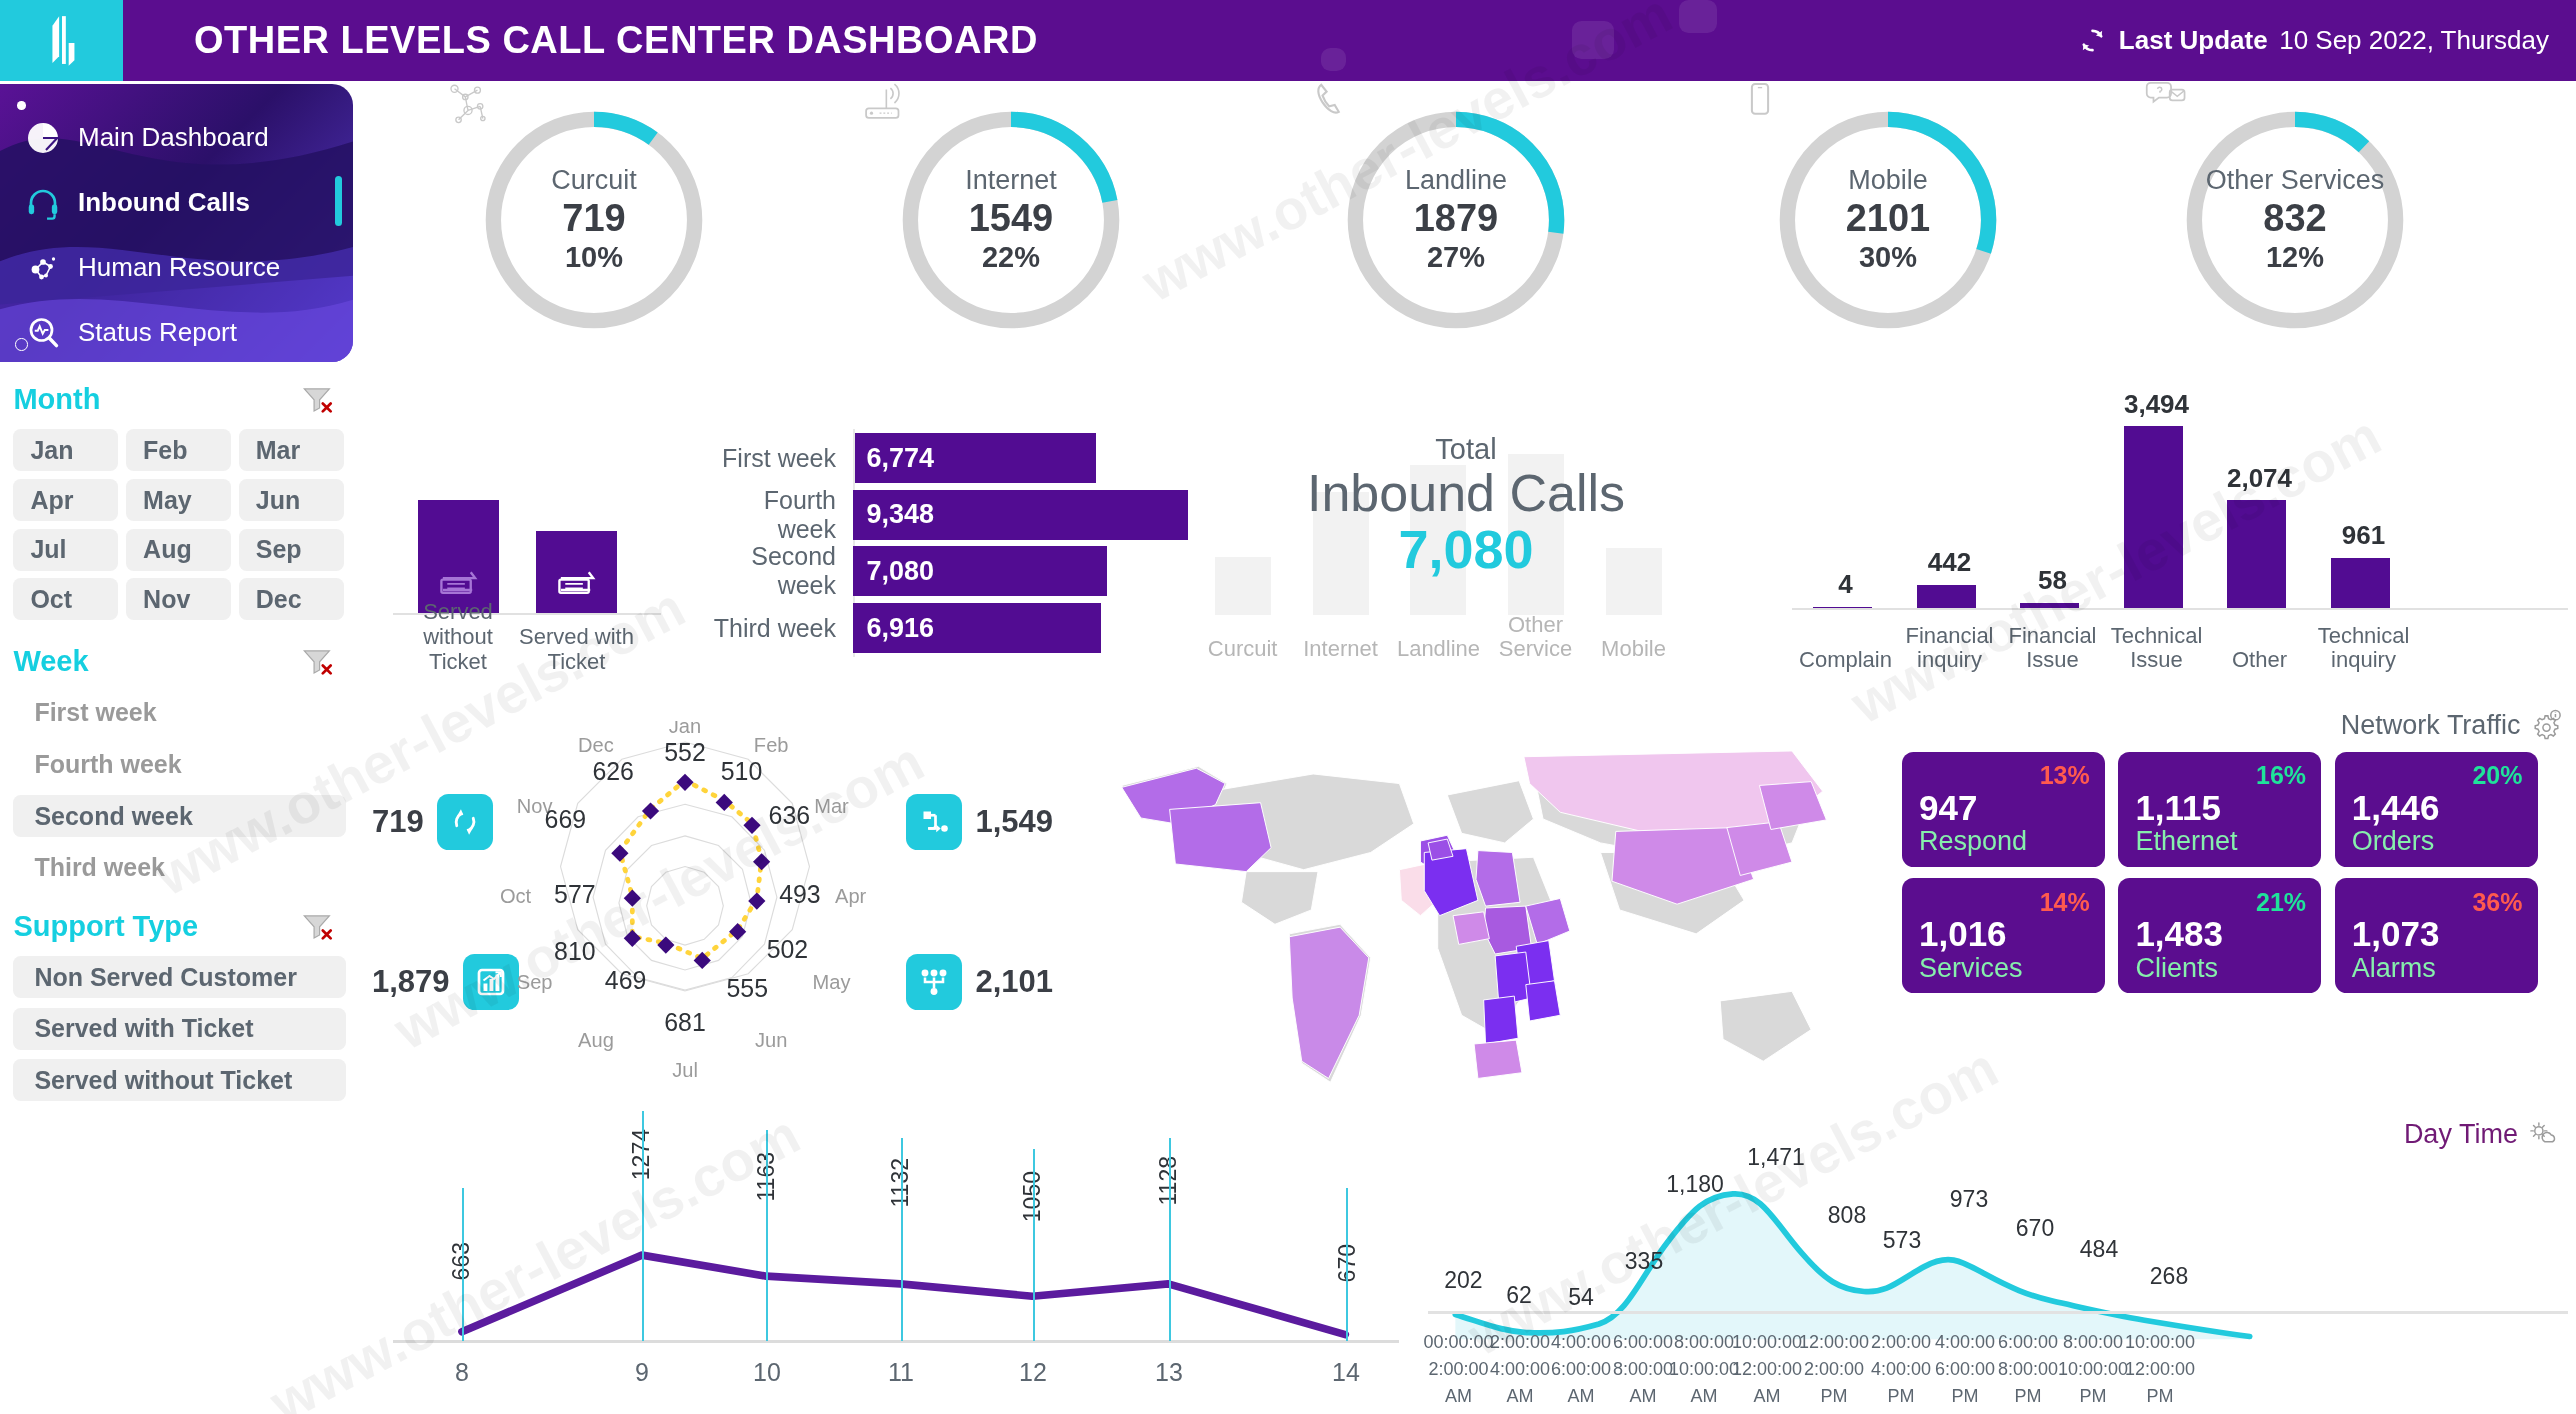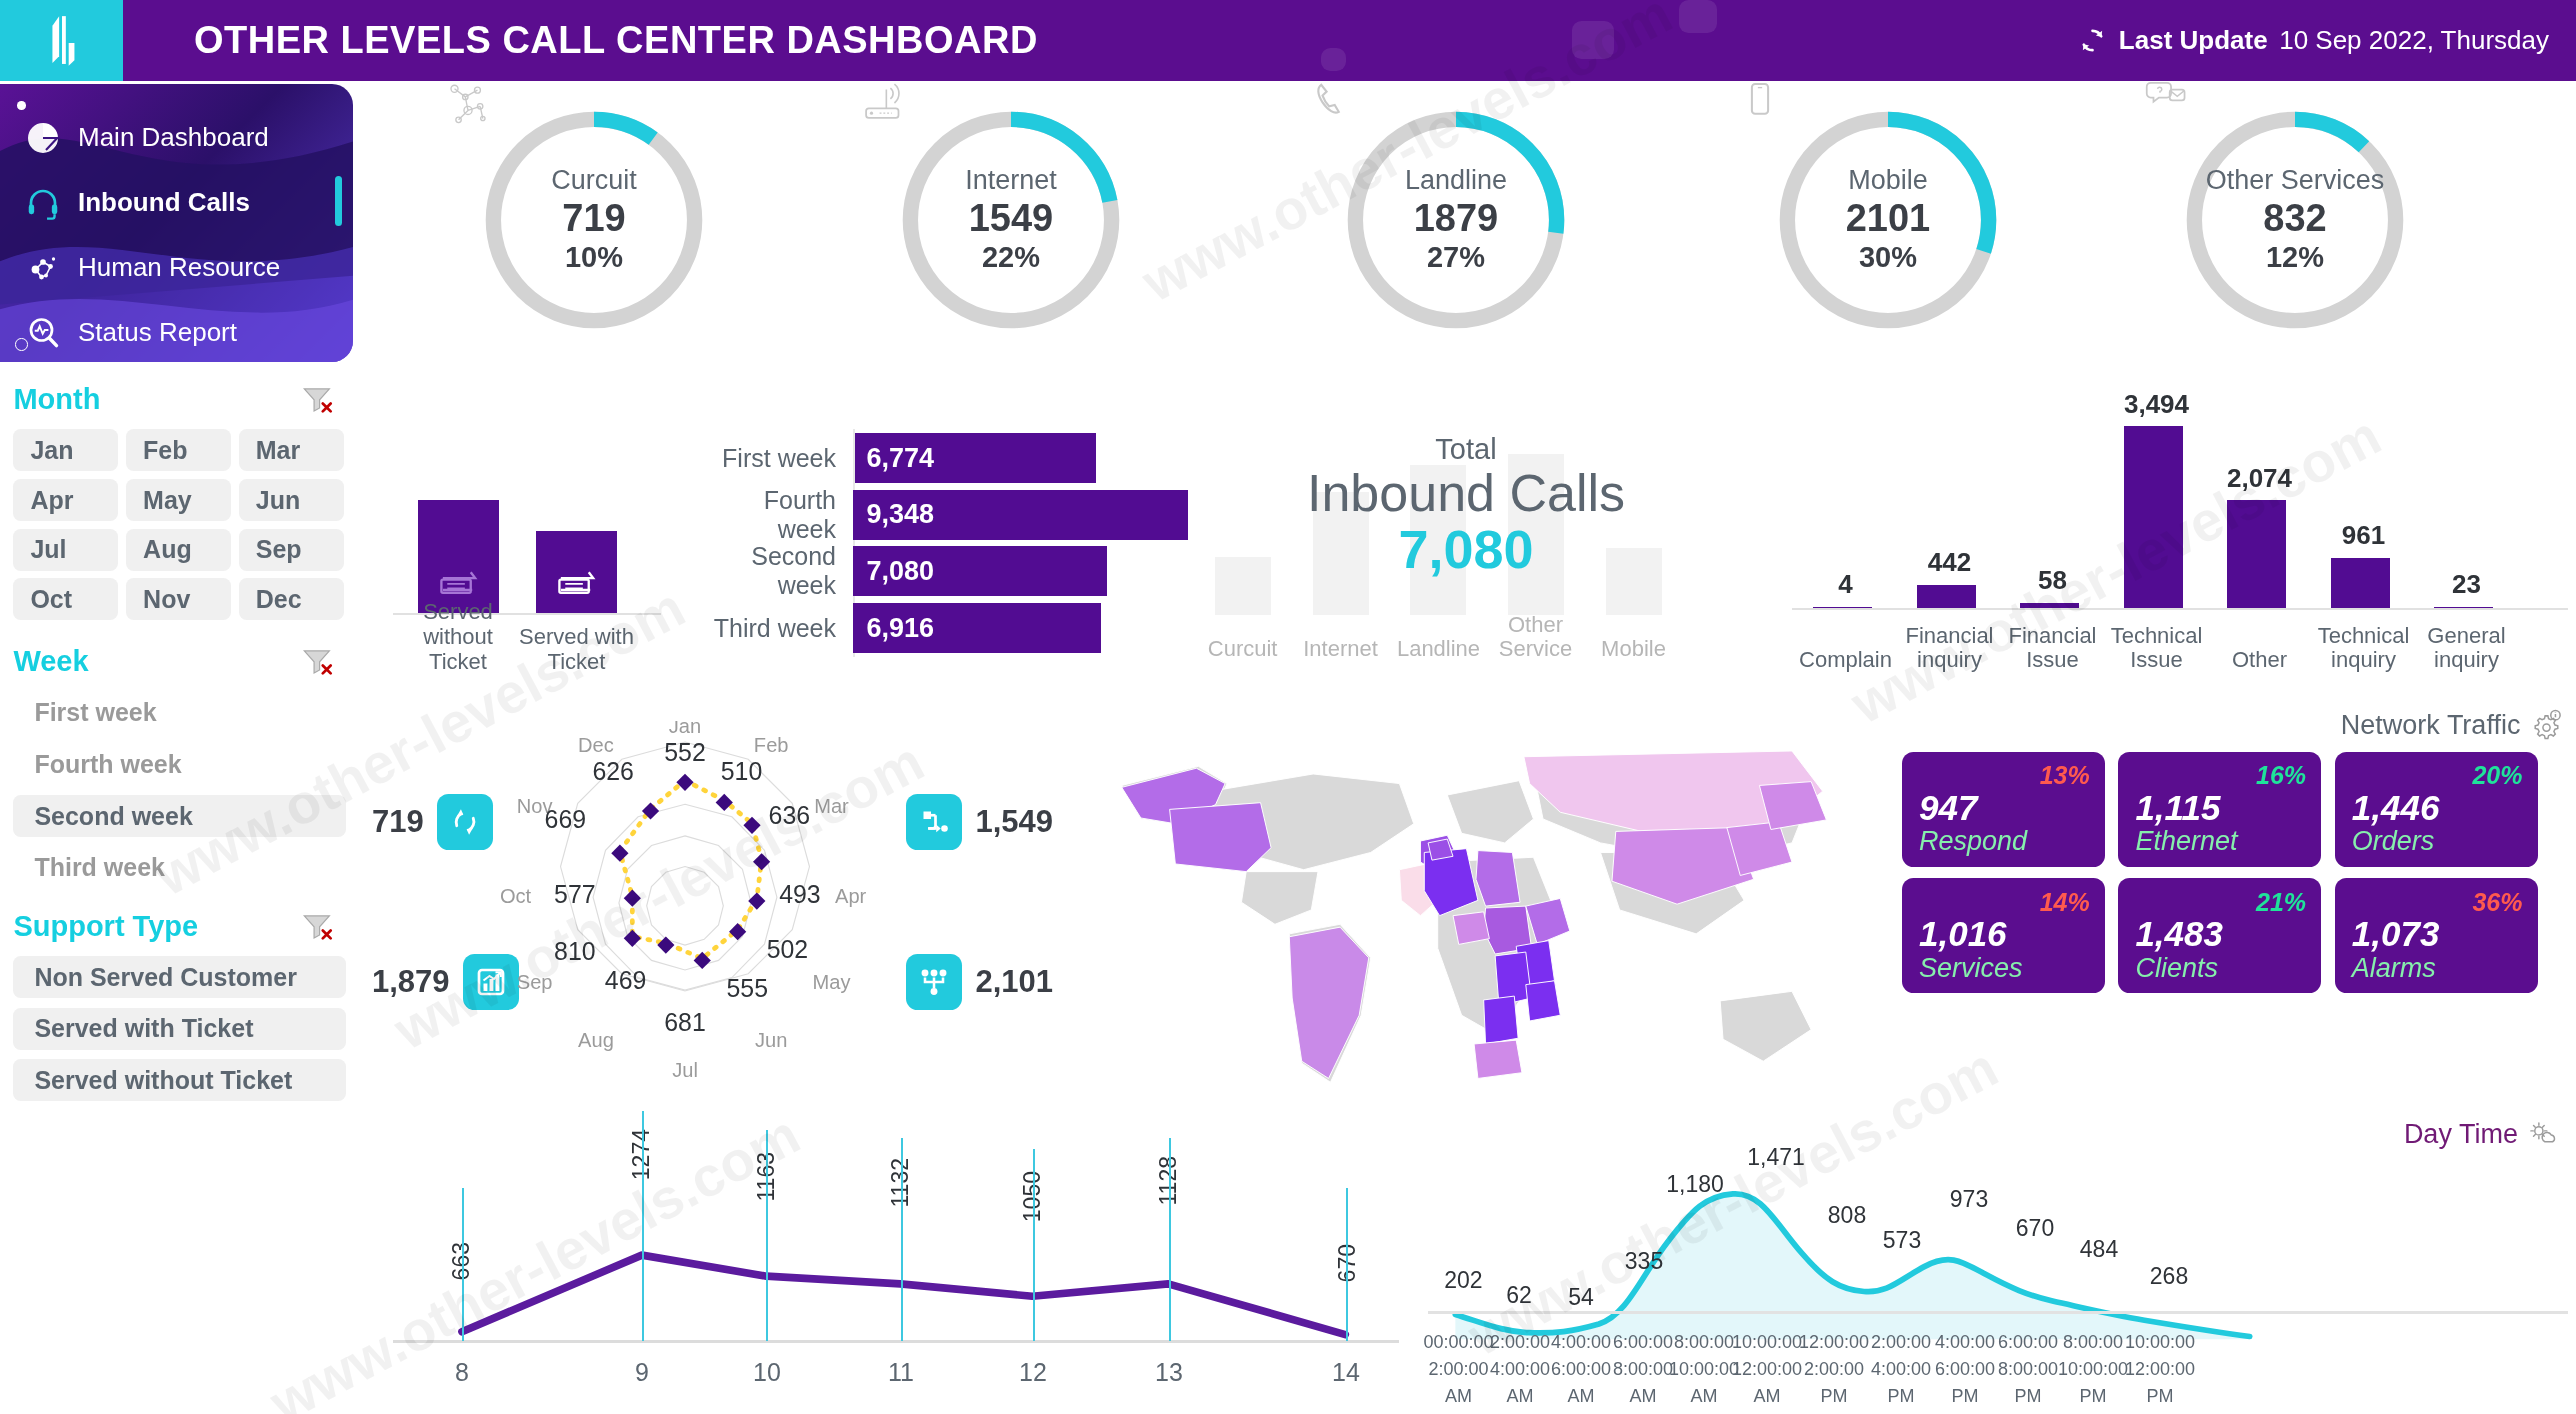--- a/index.html
+++ b/index.html
@@ -138,21 +138,21 @@
   .kpi-num { font-size: 31px; font-weight: bold; color: #3b3f46; }
   .kpi-ico { width: 56px; height: 56px; background: #22cadd; border-radius: 11.5px; display: flex; align-items: center; justify-content: center; }
 
   
   .mapbox { position: absolute; left: 1083px; top: 728px; width: 786px; height: 383px; overflow: hidden; }
 
   
   .ntwrap { position: absolute; left: 1902px; top: 709px; width: 661px; height: 326px; }
   .nt-head { display: flex; align-items: center; justify-content: flex-end; gap: 9.6px; font-size: 27px; color: #5c6670; margin-bottom: 9.6px; }
   .nt-grid { display: grid; grid-template-columns: repeat(3, 203px); grid-template-rows: repeat(2, 115px); gap: 11.5px 13.4px; }
-  .nt-card { position: relative; background: #5b0d8f; border-radius: 11.5px; padding: 13.4px 17px; font-style: italic; }
+  .nt-card { position: relative; background: #5b0d8f; border-radius: 11.5px; padding: 13.4px 17px; }
   .nt-pct { position: absolute; right: 15.3px; top: 9.6px; font-size: 25px; font-weight: bold; }
   .nt-pct.up { color: #1fe39a; }
   .nt-pct.down { color: #ff5a4e; }
   .nt-val { position: absolute; left: 17px; top: 36px; color: #fff; font-size: 35px; font-weight: bold; }
   .nt-name { position: absolute; left: 17px; bottom: 9.6px; color: #86efac; font-size: 27px; }
 
   
   .linechart { position: absolute; left: 383px; top: 1102px; width: 1025px; height: 312px; }
   .lc-lbl { position: absolute; font-size: 23px; color: #2f3338; writing-mode: vertical-rl; transform: rotate(180deg); }
   .lc-xaxis { position: absolute; left: 9.6px; bottom: 71px; width: 1006px; height: 2.9px; background: #dcdcdc; }
@@ -508,25 +508,20 @@
       <div class="cp-num" style="bottom:179px;">2,074</div>
       <div class="cp-lbl">Other</div>
     </div>
 
     <div class="cp-col" style="left:518px;">
       <div class="cp-bar" style="height:50px;"></div>
       <div class="cp-num" style="bottom:122px;">961</div>
       <div class="cp-lbl">Technical inquiry</div>
     </div>
 
-    <div class="cp-col" style="left:621px;">
-      <div class="cp-bar" style="height:1px;"></div>
-      <div class="cp-num" style="bottom:73px;">23</div>
-      <div class="cp-lbl">General inquiry</div>
-    </div>
   </div>
 
   <div class="kpi-side" style="left:372px;top:794px;">
     <span class="kpi-num">719</span>
     <span class="kpi-ico">
       <svg width="36" height="36" viewBox="0 0 24 24">
         <path d="M6.5 14.5 a6.5 6.5 0 0 1 3 -8" fill="none" stroke="#fff" stroke-width="1.9" stroke-linecap="round"></path>
         <path d="M17.5 9.5 a6.5 6.5 0 0 1 -3 8" fill="none" stroke="#fff" stroke-width="1.9" stroke-linecap="round"></path>
         <path d="M9.3 3.5 l1.6 3.8 l-4 .4 z" fill="#fff"></path>
         <path d="M14.7 20.5 l-1.6 -3.8 l4 -.4 z" fill="#fff"></path>

